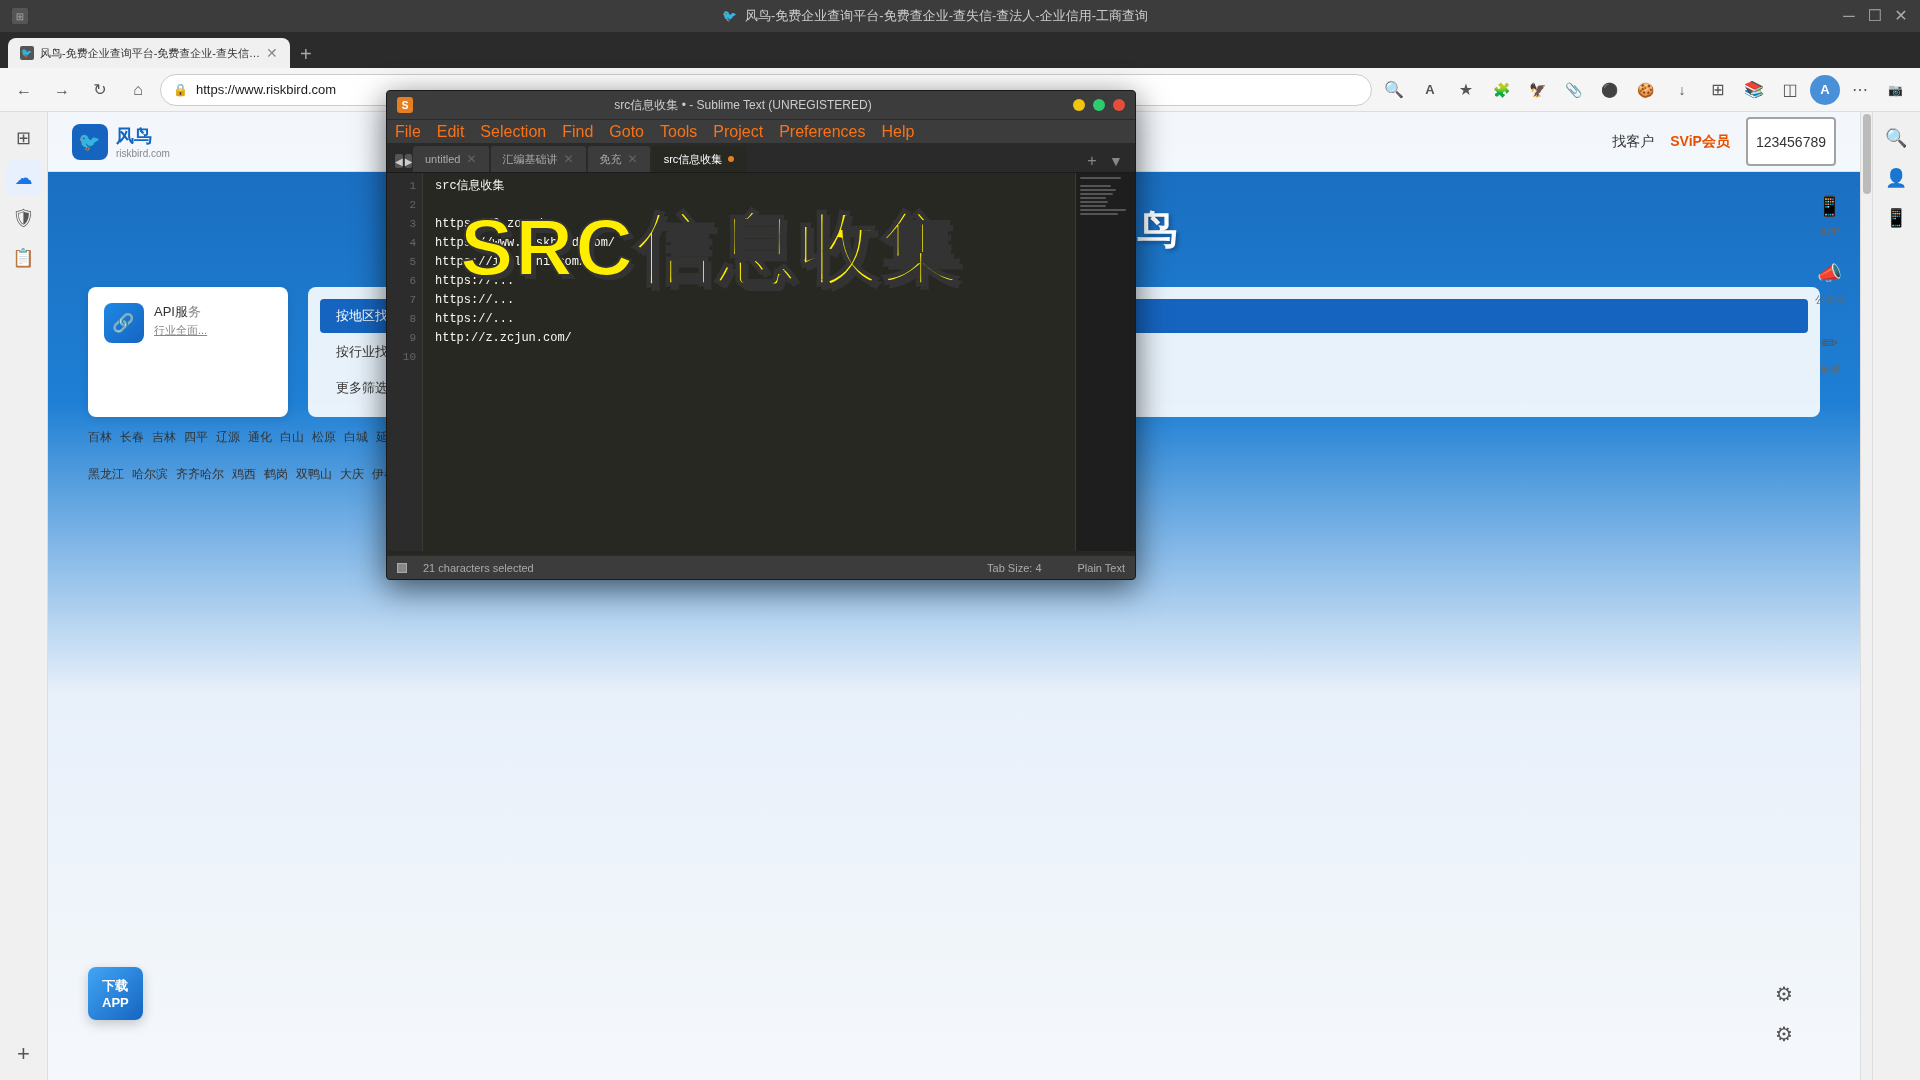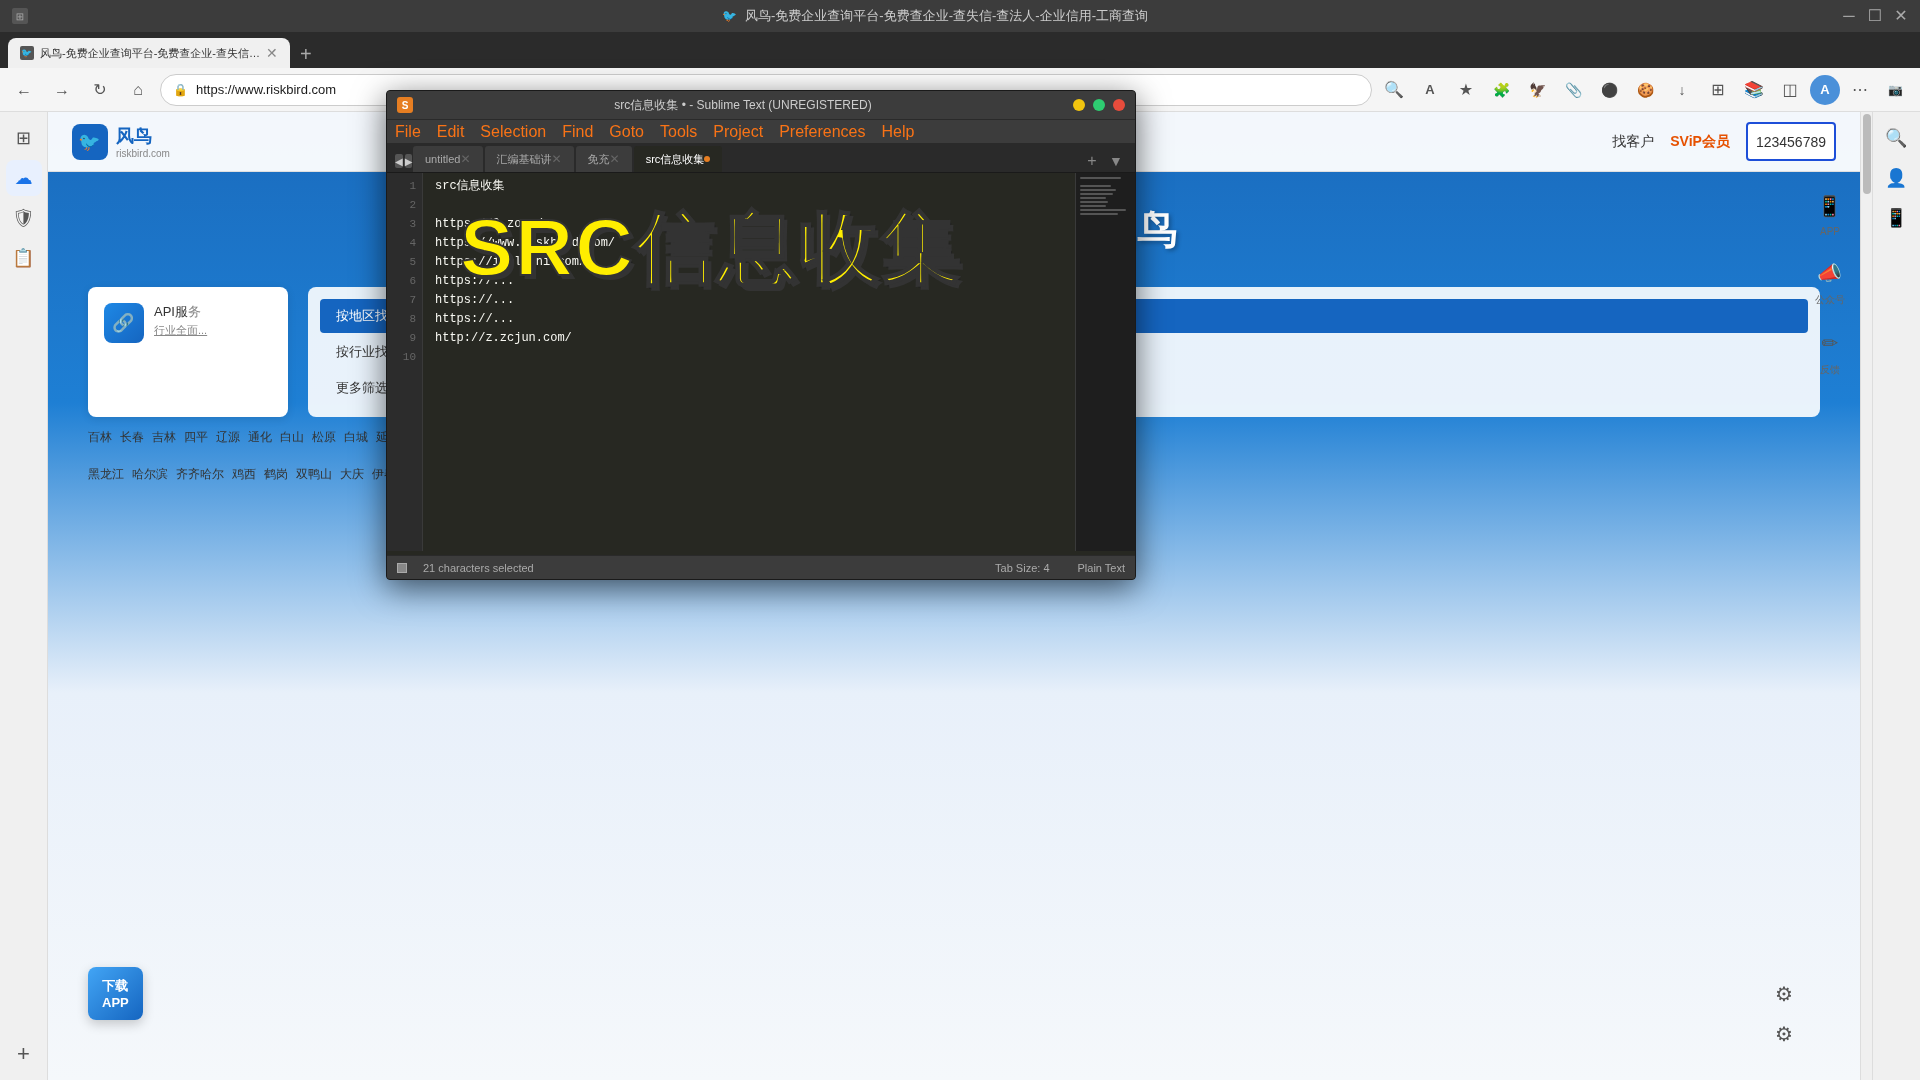--- a/index.html
+++ b/index.html
@@ -235,22 +235,22 @@
       margin-left: auto;
       display: flex; align-items: center; gap: 16px;
     }
     .site-nav-link {
       font-size: 14px; color: #333; cursor: pointer; text-decoration: none;
     }
     .site-nav-vip {
       font-size: 14px; color: #e65100; font-weight: bold; cursor: pointer;
     }
     .site-search-box {
-      height: 39px;
-      border: 2px solid #1d4ed8;
+      height: 49px;
+      border: 2px solid #a3a3a3;
       border-radius: 4px;
       display: flex; align-items: center;
       background: #fff;
       padding: 0 8px;
     }
 
     
     .hero-section {
       padding: 30px 40px 20px;
       text-align: center;
@@ -426,21 +426,21 @@
       gap: 2px;
       border-bottom: 1px solid #1a1a1a;
     }
     .sublime-tab {
       height: 26px;
       background: #3c3c3c;
       border-radius: 3px 3px 0 0;
       display: flex; align-items: center;
       padding: 0 12px;
       font-size: 11px; color: #aaa;
-      cursor: pointer;
+      gap: 6px; cursor: pointer;
       position: relative;
     }
     .sublime-tab.active {
       background: #272822;
       color: #fff;
     }
     .sublime-tab .tab-dot {
       width: 6px; height: 6px;
       border-radius: 50%;
       background: #888;
@@ -516,21 +516,21 @@
     .status-indicator {
       width: 10px; height: 10px;
       background: #888;
       border: 1px solid #aaa;
     }
     .status-text {
       font-size: 11px; color: #aaa;
     }
     .status-right {
       margin-left: auto;
-      display: flex; gap: 28px;
+      display: flex; gap: 36px;
     }
 
     
     .sublime-minimap {
       width: 60px;
       background: #1e1e1e;
       border-left: 1px solid #3a3a3a;
       position: relative;
     }
     .minimap-content {

